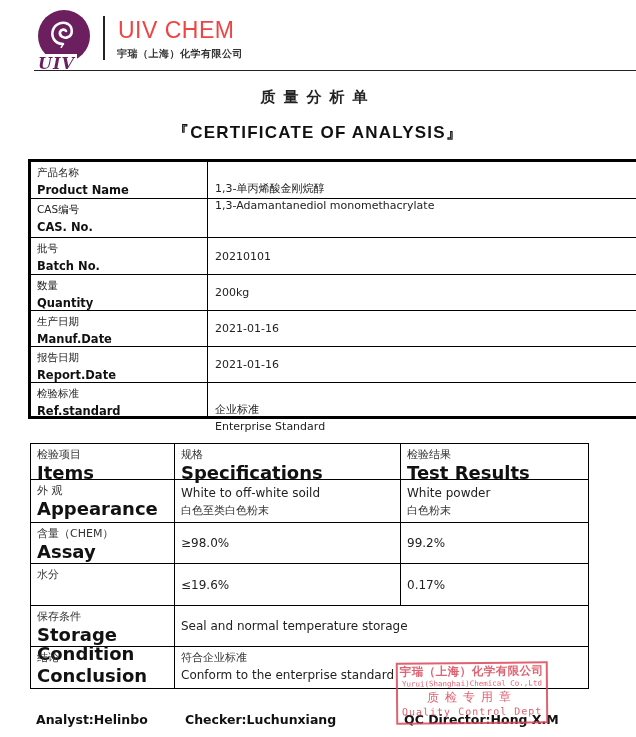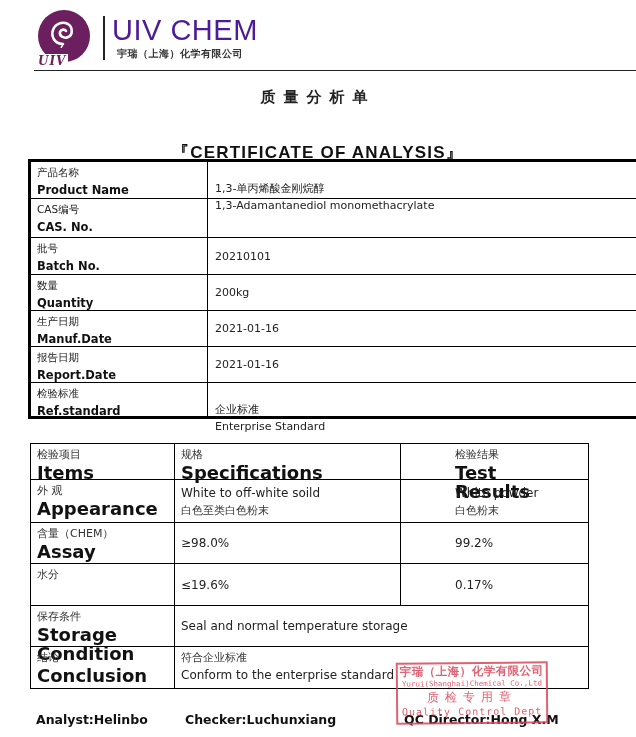--- a/index.html
+++ b/index.html
@@ -3,48 +3,48 @@
   <meta charset="utf-8">
   <style>
     * { box-sizing: border-box; margin: 0; padding: 0; }
     html, body { width: 636px; height: 737px; background: #ffffff; overflow: hidden; }
     body { position: relative; font-family: "DejaVu Sans", "Liberation Sans", sans-serif; color: #111; }
 
     
     .logo { position: absolute; left: 38px; top: 10px; width: 56px; height: 56px; }
     .logo-circle { position: absolute; left: 0; top: 0; width: 52px; height: 52px; border-radius: 50%; background: #6b1f5e; }
     .logo-swirl { position: absolute; left: 10px; top: 8px; width: 30px; height: 30px; }
-    .logo-text { position: absolute; left: 0; top: 44px; font-family: "DejaVu Serif", serif; font-style: italic; font-weight: bold; font-size: 12px; color: #6b1f5e; letter-spacing: 1px; background: #fff; padding-right: 2px; }
+    .logo-text { position: absolute; left: 0; top: 44px; font-family: "DejaVu Serif", serif; font-style: italic; font-weight: bold; font-size: 16px; color: #6b1f5e; letter-spacing: 1px; background: #fff; padding-right: 2px; }
     .brand-bar { position: absolute; left: 103px; top: 16px; width: 2px; height: 44px; background: #222; }
-    .brand-title { position: absolute; left: 112px; top: 14px; font-family: "Liberation Sans", sans-serif; font-size: 29px; color: #4c1d95; letter-spacing: 0.5px; line-height: 32px; }
+    .brand-title { position: absolute; left: 118px; top: 14px; font-family: "Liberation Sans", sans-serif; font-size: 23px; color: #ef4444; letter-spacing: 0.5px; line-height: 32px; }
     .brand-sub { position: absolute; left: 117px; top: 47px; font-size: 10px; font-weight: bold; color: #333; letter-spacing: 0.5px; }
     .header-rule { position: absolute; left: 34px; top: 70px; width: 602px; height: 1px; background: #222; }
 
     .title-cn { position: absolute; left: 0; width: 636px; top: 88px; text-align: center; font-size: 15px; font-weight: bold; letter-spacing: 8px; color: #222; }
-    .title-en { position: absolute; left: 0; width: 636px; top: 121px; text-align: center; font-family: "Liberation Sans", sans-serif; font-size: 17px; font-weight: bold; letter-spacing: 1.2px; color: #111; margin-top: 20px; }
+    .title-en { position: absolute; left: 0; width: 636px; top: 121px; text-align: center; font-family: "Liberation Sans", sans-serif; font-size: 17px; font-weight: bold; letter-spacing: 1.2px; color: #111; }
 
     
     .t1 { position: absolute; left: 28px; top: 159px; width: 632px; height: 260px; border: 3px solid #000; }
     .t1 .row { position: absolute; left: 0; width: 100%; border-bottom: 1px solid #000; }
     .t1 .row:last-child { border-bottom: none; }
     .t1 .lab { position: absolute; left: 0; top: 0; width: 177px; height: 100%; border-right: 1px solid #000; padding: 2px 0 0 6px; }
     .t1 .val { position: absolute; left: 177px; top: 0; right: 0; height: 100%; padding-left: 7px; display: flex; flex-direction: column; justify-content: center; }
     .t1 .row.narrow .val { right: 13px; border-right: 1px solid #000; }
     .cn { font-size: 10.5px; line-height: 17px; color: #222; }
     .en-b { font-size: 11.5px; font-weight: bold; line-height: 18px; color: #111; }
     .v { font-size: 11px; line-height: 17px; color: #222; }
     .t1 .val.two { justify-content: flex-start; padding-top: 18px; }
 
     
     .t2 { position: absolute; left: 30px; top: 443px; width: 559px; height: 246px; border: 1px solid #000; }
     .t2 .row { position: absolute; left: 0; width: 100%; border-bottom: 1px solid #000; }
     .t2 .row:last-child { border-bottom: none; }
     .t2 .c1 { position: absolute; left: 0; top: 0; width: 144px; height: 100%; border-right: 1px solid #000; padding: 2px 0 0 6px; }
     .t2 .c2 { position: absolute; left: 144px; top: 0; width: 226px; height: 100%; border-right: 1px solid #000; padding-left: 6px; display: flex; flex-direction: column; justify-content: center; }
-    .t2 .c3 { position: absolute; left: 370px; top: 0; right: 16px; height: 100%; padding-left: 6px; display: flex; flex-direction: column; justify-content: center; margin-left: 48px; }
+    .t2 .c3 { position: absolute; left: 370px; top: 0; right: 16px; height: 100%; padding-left: 6px; display: flex; flex-direction: column; justify-content: center; }
     .t2 .c2.wide { width: auto; right: 0; border-right: none; }
     .t2 .c2.top, .t2 .c3.top { justify-content: flex-start; padding-top: 2px; }
     .v2 { font-size: 12px; line-height: 18px; color: #222; }
     .cn2 { font-size: 11px; line-height: 17px; color: #333; }
     .en-b2 { font-size: 18px; font-weight: bold; line-height: 19px; color: #111; }
 
     
     .sig { position: absolute; top: 712px; font-size: 12.5px; font-weight: bold; color: #111; }
 
     

